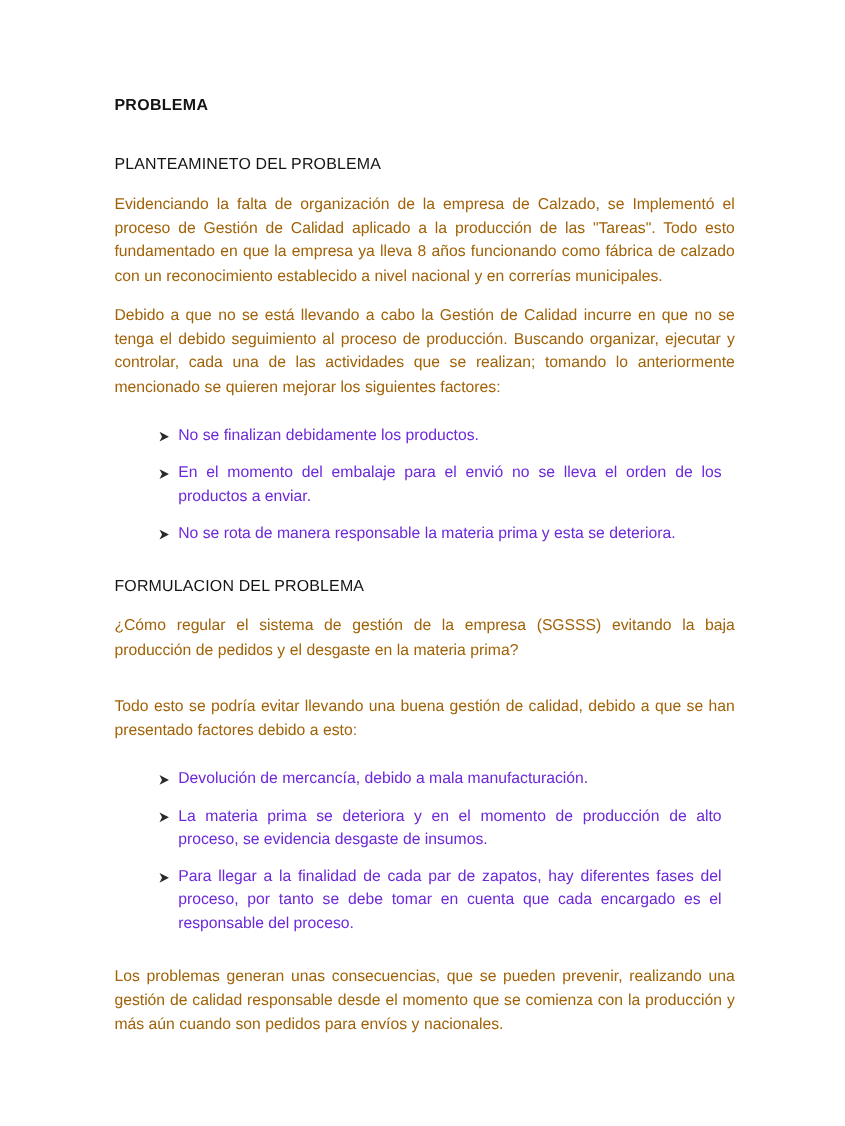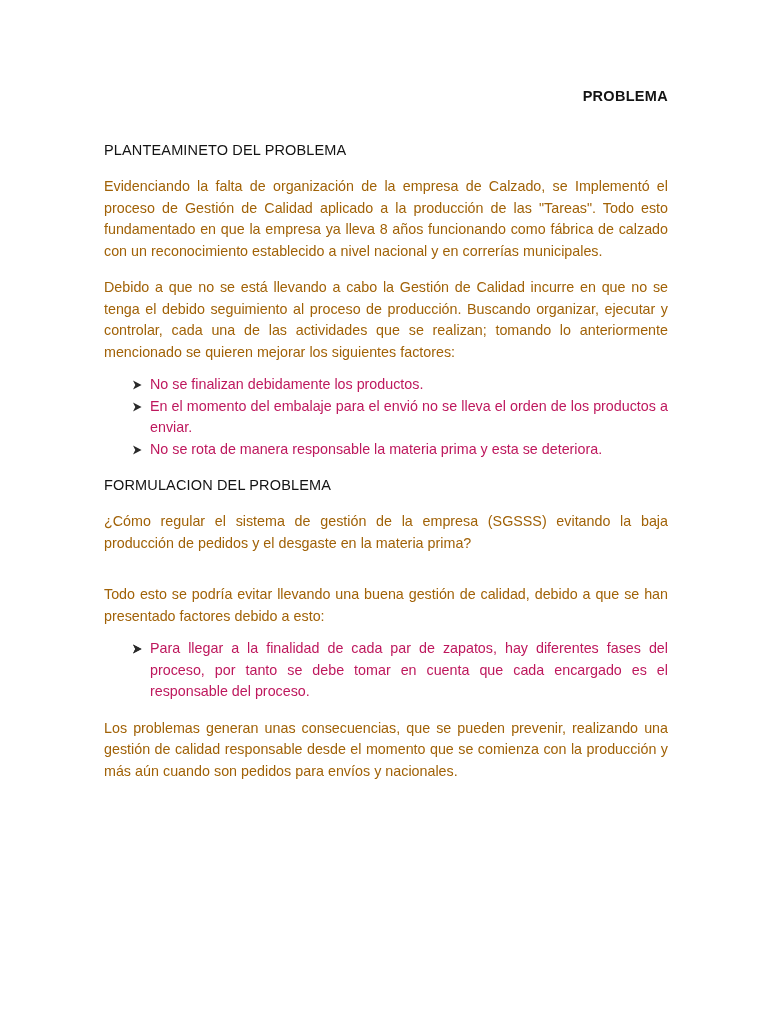--- a/index.html
+++ b/index.html
@@ -31,21 +31,21 @@
   .content {
     position: absolute;
     left: 104px;
     top: 86px;
     width: 564px;
   }
 
   .doc-title {
     font-size: 14.5px;
     font-weight: bold;
-    text-align: right;
+    text-align: left;
     letter-spacing: 0.3px;
     color: #141414;
     margin: 0 0 0 0;
     line-height: 20px;
   }
 
   .spacer-title {
     height: 34px;
   }
 
@@ -79,22 +79,22 @@
     padding: 0;
   }
 
   ul.arrow-list > li {
     position: relative;
     padding-left: 46px;
     font-size: 14.3px;
     line-height: 21.5px;
     text-align: justify;
     text-justify: inter-word;
-    color: #be185d;
-    margin: 0;
+    color: #6d28d9;
+    margin: 12px;
   }
 
   ul.arrow-list > li .bullet-arrow {
     position: absolute;
     left: 28px;
     top: 0px;
     width: 12px;
     height: 21.5px;
     display: block;
   }
@@ -170,20 +170,29 @@
     <p class="body-text">Todo esto se podría evitar llevando una buena gestión de calidad, debido a que se han presentado factores debido a esto:</p>
     <div class="gap-sm"></div>
 
     <ul class="arrow-list">
       <li>
         <span class="bullet-arrow">
           <svg width="11" height="10" viewBox="0 0 11 10" xmlns="http://www.w3.org/2000/svg">
             <path d="M1 0.6 L9.6 5 L1 9.4 L3.3 5 Z" fill="#2a2a2a"></path>
           </svg>
         </span>
+        <span>Devolución de mercancía, debido a mala manufacturación.</span>
+      </li>
+      <li>
+        <span class="bullet-arrow">
+          <svg width="11" height="10" viewBox="0 0 11 10" xmlns="http://www.w3.org/2000/svg">
+            <path d="M1 0.6 L9.6 5 L1 9.4 L3.3 5 Z" fill="#2a2a2a"></path>
+          </svg>
+        </span>
+        <span>La materia prima se deteriora y en el momento de producción de alto proceso, se evidencia desgaste de insumos.</span>
       </li>
       <li>
         <span class="bullet-arrow">
           <svg width="11" height="10" viewBox="0 0 11 10" xmlns="http://www.w3.org/2000/svg">
             <path d="M1 0.6 L9.6 5 L1 9.4 L3.3 5 Z" fill="#2a2a2a"></path>
           </svg>
         </span>
         <span>Para llegar a la finalidad de cada par de zapatos, hay diferentes fases del proceso, por tanto se debe tomar en cuenta que cada encargado es el responsable del proceso.</span>
       </li>
     </ul>

